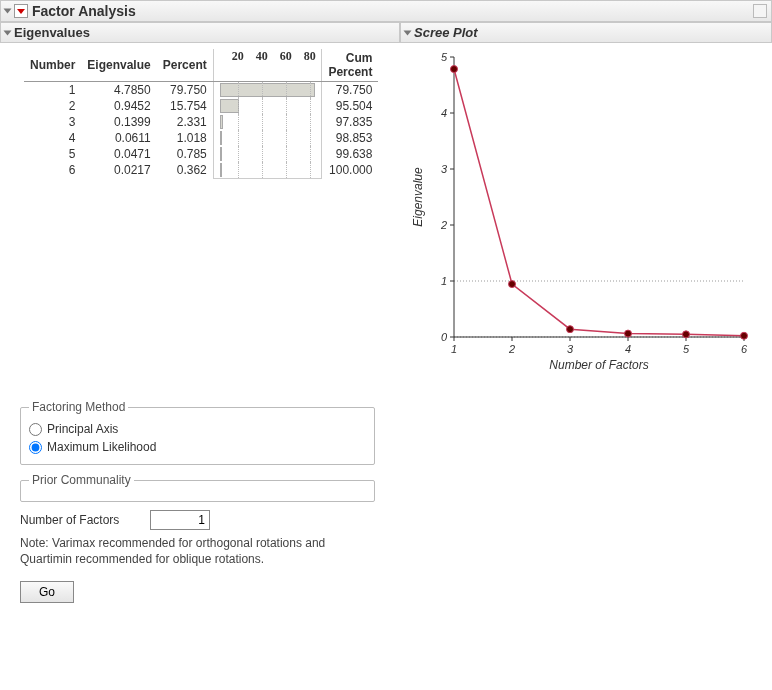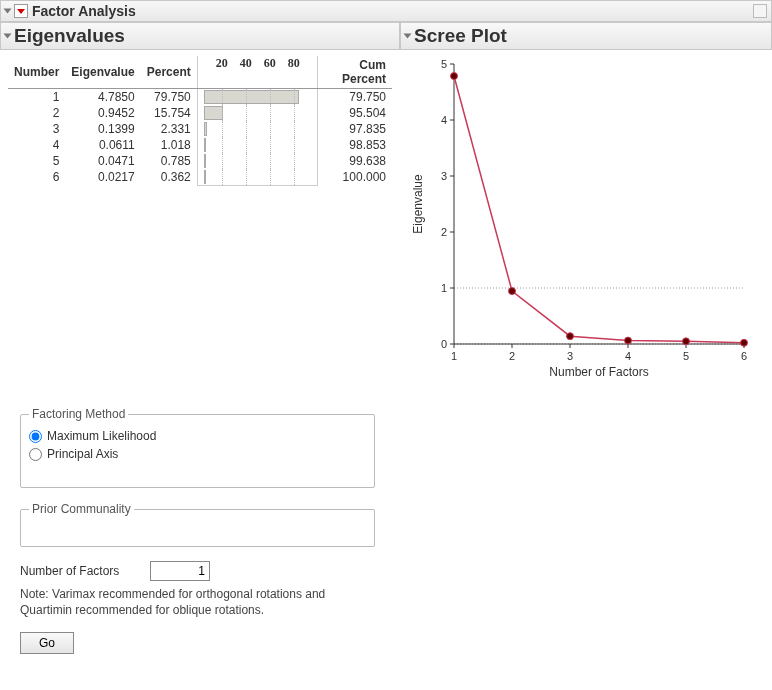--- a/index.html
+++ b/index.html
@@ -10,21 +10,21 @@
   background: #fff;
   width: 772px;
 }
 .section-header {
   background: linear-gradient(#f8f8f8, #e8e8e8);
   border: 1px solid #c8c8c8;
   padding: 2px 4px;
   display: flex;
   align-items: center;
   font-weight: bold;
-  font-size: 19px;
+  font-size: 13px;
 }
 .section-header.main {
   font-size: 14px;
 }
 .disclosure {
   width: 0; height: 0;
   border-left: 5px solid #777;
   border-top: 4px solid transparent;
   border-bottom: 4px solid transparent;
   transform: rotate(90deg);
@@ -48,22 +48,22 @@
   border-top: 5px solid #c00;
 }
 .help-btn {
   margin-left: auto;
   width: 14px; height: 14px;
   border: 1px solid #bbb;
   background: #f5f5f5;
 }
 .top-row { display: flex; }
 .left-col { width: 400px; }
-.right-col { flex: 1; }
-.eigen-table { padding: 6px 8px; }
+.right-col { flex: 1; font-style: italic; }
+.eigen-table { padding: 6px 24px; }
 .tbl { border-collapse: collapse; }
 .tbl th {
   font-weight: bold;
   text-align: right;
   padding: 2px 6px;
   border-bottom: 1px solid #999;
   font-size: 12px;
 }
 .tbl td { text-align: right; padding: 1px 6px; font-size: 12px; }
 .barcell {
@@ -98,22 +98,22 @@
 .plot-line { stroke: #c83a5a; stroke-width: 1.5; fill: none; }
 .plot-pt { fill: #600; stroke: #c83a5a; stroke-width: 1; }
 .tick-label { font-size: 11px; fill: #333; }
 .axis-label { font-size: 12px; fill: #333; }
 
 .model-launch { width: 395px; margin-top: 6px; }
 .model-body { padding: 10px 20px; }
 fieldset {
   border: 1px solid #bbb;
   border-radius: 2px;
-  margin-bottom: 14px;
-  padding: 6px 8px 24px 8px;
+  margin-bottom: 8px;
+  padding: 6px 8px 8px 8px;
 }
 legend { font-size: 12px; color: #555; padding: 0 3px; }
 .radio-row { display: flex; align-items: center; padding: 2px 0; font-size: 12px; }
 .radio-row input { margin-right: 5px; }
 .form-row { display: flex; align-items: center; margin: 6px 0; font-size: 12px; }
 .form-row label { width: 130px; }
 .num-input {
   width: 60px;
   border: 1px solid #888;
   padding: 2px 4px;
@@ -324,27 +324,27 @@
       </svg>
     </div>
   </div>
 </div>
 
 <div class="model-launch">
   <div class="model-body">
     <fieldset>
       <legend>Factoring Method</legend>
       <div class="radio-row">
+        <input type="radio" name="fm" style="">
+        <span>Principal Axis</span>
+      </div>
+      <div class="radio-row">
         <input type="radio" name="fm" checked="" style="">
         <span>Maximum Likelihood</span>
       </div>
-      <div class="radio-row">
-        <input type="radio" name="fm" style="">
-        <span>Principal Axis</span>
-      </div>
     </fieldset>
 
     <fieldset>
       <legend>Prior Communality</legend>
     </fieldset>
 
     <div class="form-row">
       <label>Number of Factors</label>
       <input class="num-input" value="1" style="">
     </div>

